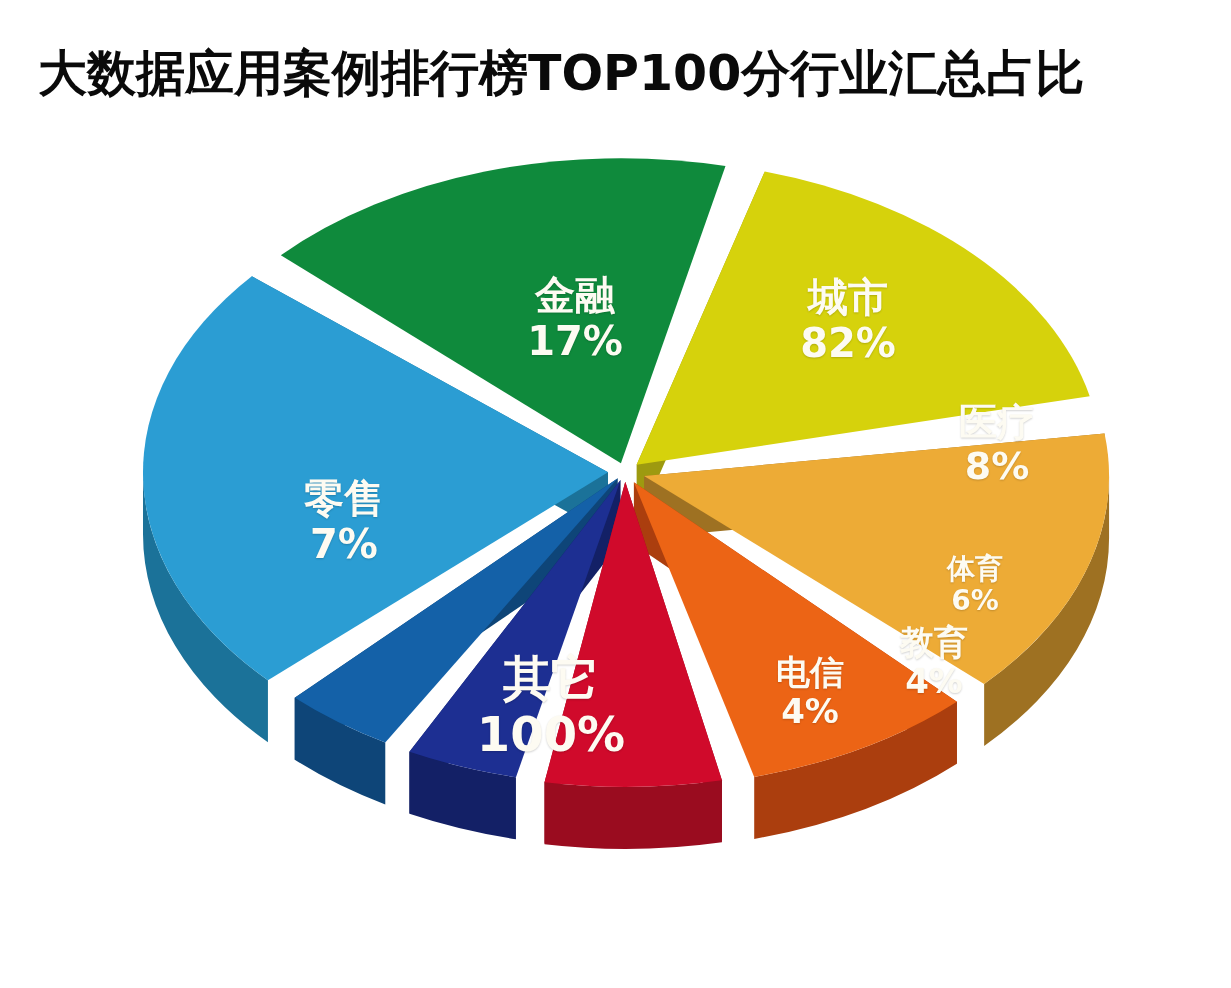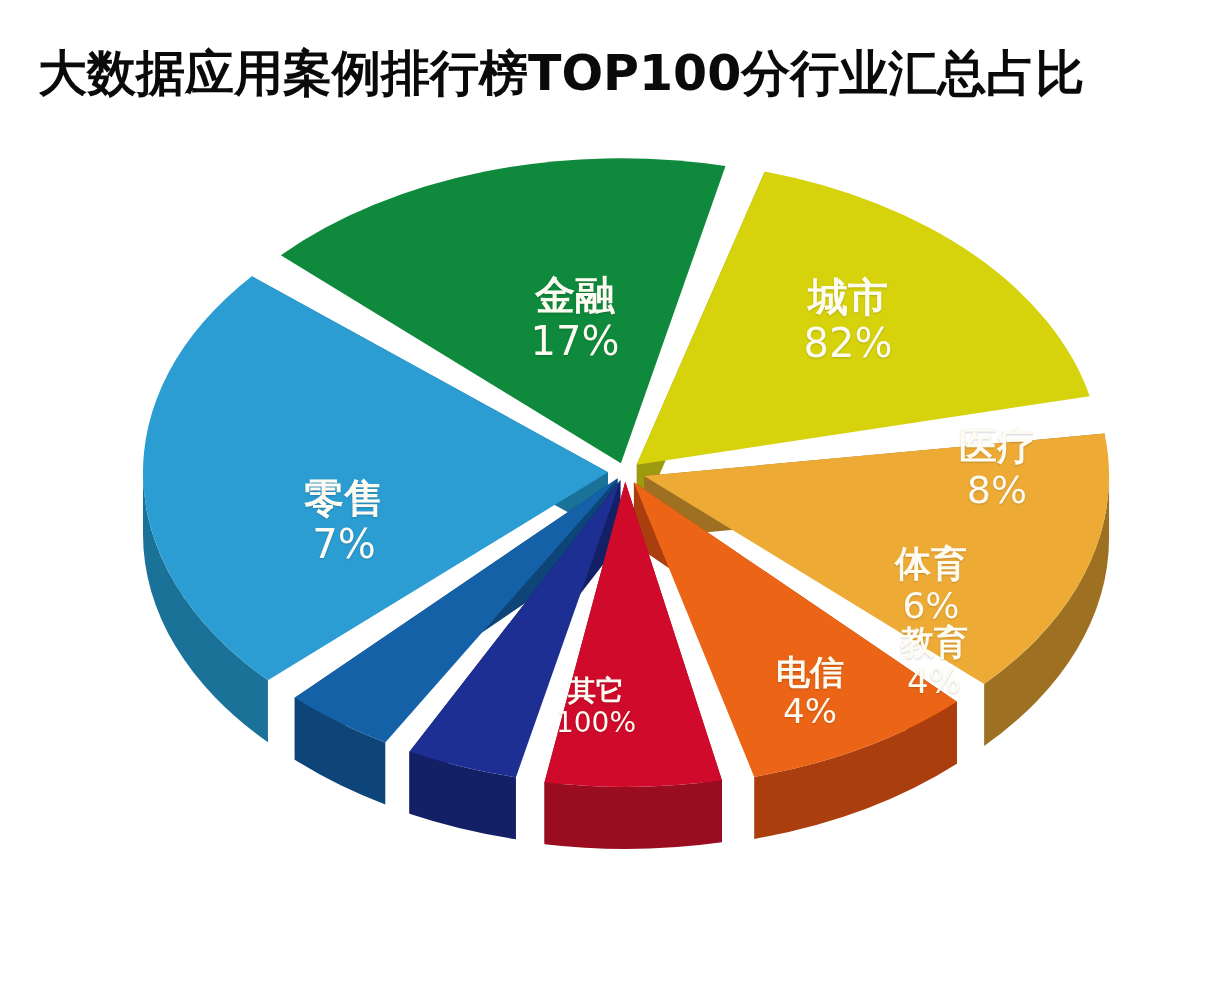--- a/index.html
+++ b/index.html
@@ -45,21 +45,21 @@
     text-align: center;
     color: #fdfbf2;
     font-family: "DejaVu Sans", "Liberation Sans", sans-serif;
     line-height: 1.16;
     white-space: nowrap;
     transform: translate(-50%, -50%);
     text-shadow: 0 1px 2px rgba(0,0,0,0.18);
     pointer-events: none;
   }
   .slice-label .lab-name { display: block; font-weight: 700; }
-  .slice-label .lab-val  { display: block; font-weight: 400; }
+  .slice-label .lab-val  { display: block; font-weight: 700; }
 </style>
 </head>
 <body>
 
 <div id="page">
 
   <div id="chart-title">大数据应用案例排行榜TOP100分行业汇总占比</div>
 
   <svg id="pie-svg" viewBox="0 0 1231 988">
     <g id="pie-sides">
@@ -92,37 +92,37 @@
 
   <div id="labels-layer">
       <div class="slice-label" style="left: 575px; top: 318px; font-size: 40px;">
         <span class="lab-name">金融</span>
         <span class="lab-val">17%</span>
       </div>
       <div class="slice-label" style="left: 848px; top: 320px; font-size: 40px;">
         <span class="lab-name">城市</span>
         <span class="lab-val">82%</span>
       </div>
-      <div class="slice-label" style="left: 997px; top: 468px; font-size: 38px;">
+      <div class="slice-label" style="left: 997px; top: 444px; font-size: 38px;">
         <span class="lab-name">医疗</span>
         <span class="lab-val">8%</span>
       </div>
-      <div class="slice-label" style="left: 931px; top: 585px; font-size: 36px;">
+      <div class="slice-label" style="left: 975px; top: 585px; font-size: 28px;">
         <span class="lab-name">体育</span>
         <span class="lab-val">6%</span>
       </div>
       <div class="slice-label" style="left: 934px; top: 662px; font-size: 34px;">
         <span class="lab-name">教育</span>
         <span class="lab-val">4%</span>
       </div>
       <div class="slice-label" style="left: 810px; top: 692px; font-size: 34px;">
         <span class="lab-name">电信</span>
         <span class="lab-val">4%</span>
       </div>
-      <div class="slice-label" style="left: 596px; top: 707px; font-size: 28px;">
+      <div class="slice-label" style="left: 551px; top: 707px; font-size: 48px;">
         <span class="lab-name">其它</span>
         <span class="lab-val">100%</span>
       </div>
       <div class="slice-label" style="left: 344px; top: 493px; font-size: 40px; margin-top: 28px;">
         <span class="lab-name">零售</span>
         <span class="lab-val">7%</span>
       </div>
     </div>
 
 </div>

